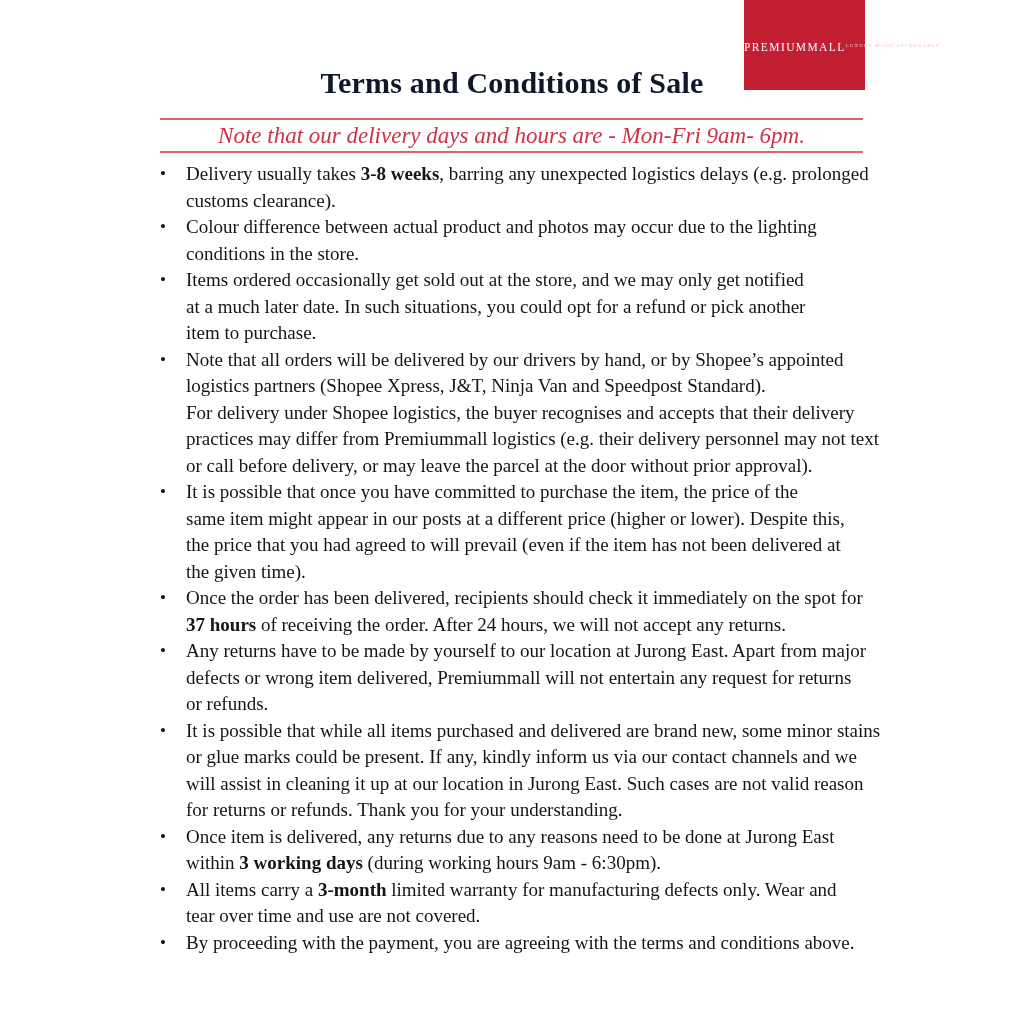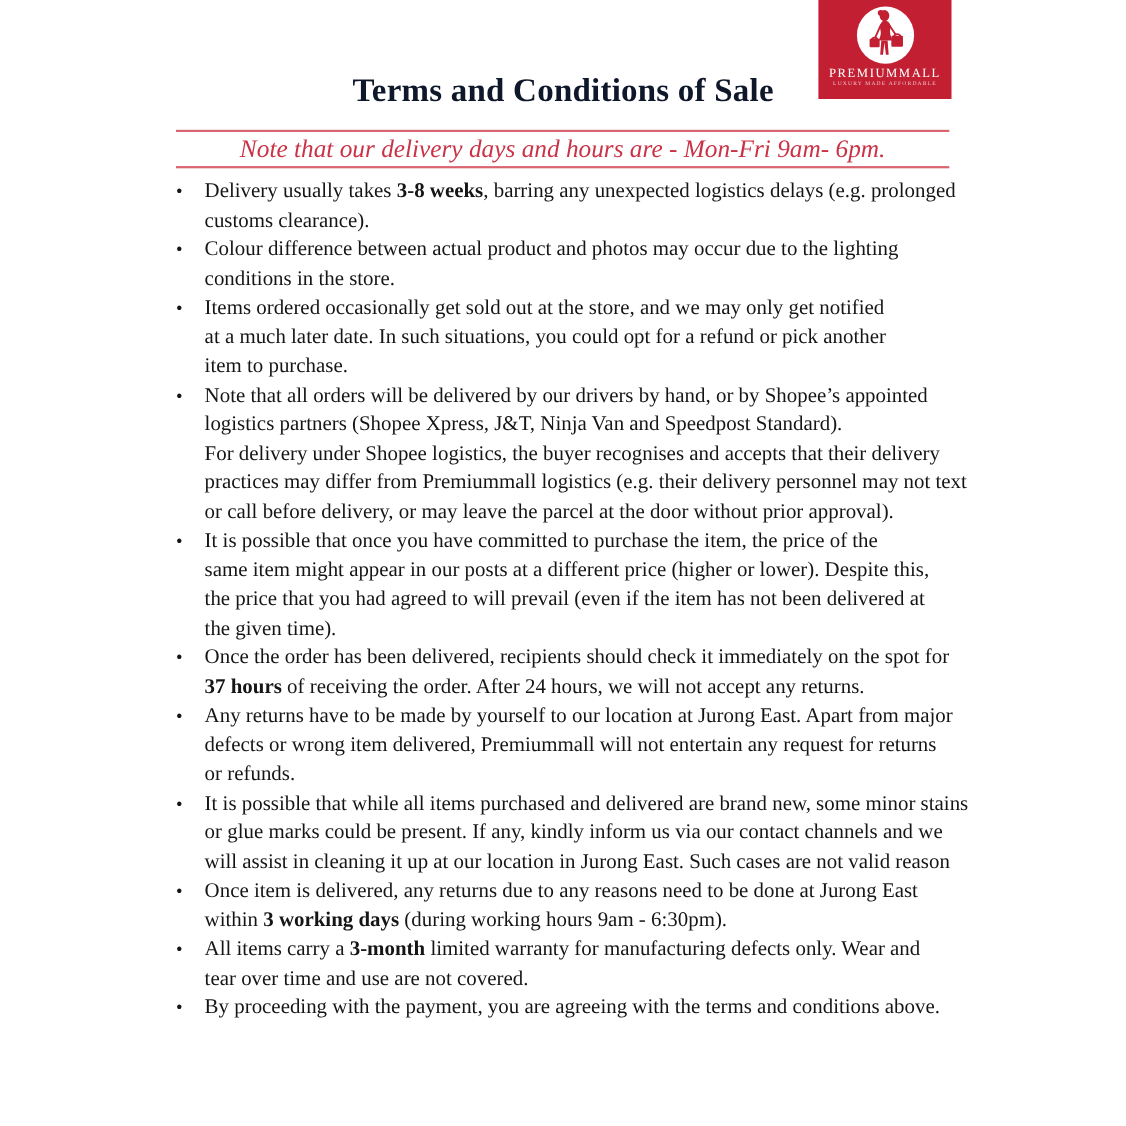--- a/index.html
+++ b/index.html
@@ -14,21 +14,21 @@
     width:1024px;height:1024px;background:var(--bg);
     font-family:"Liberation Serif", serif;
     -webkit-font-smoothing:antialiased;
   }
   .page{position:relative;width:1024px;height:1024px;background:var(--bg);overflow:hidden;}
 
   
   .logo{
     position:absolute;left:744px;top:0;width:121px;height:90px;
     background:var(--logo-red);
-    display:flex;flex-direction:column;align-items:center;
+    display:flex;flex-direction:row;align-items:center;
   }
   .logo-circle{
     margin-top:6px;width:52px;height:52px;border-radius:50%;
     background:#ffffff;display:flex;align-items:center;justify-content:center;
     overflow:hidden;
   }
   .logo-brand{
     color:#ffffff;font-size:11.5px;letter-spacing:1.4px;margin-top:3px;
     font-family:"Liberation Serif", serif;white-space:nowrap;
   }
@@ -155,20 +155,21 @@
           <span class="line">defects or wrong item delivered, Premiummall will not entertain any request for returns</span>
           <span class="line">or refunds.</span>
         </span>
       </li>
       <li>
         <span class="bullet">•</span>
         <span class="li-text">
           <span class="line">It is possible that while all items purchased and delivered are brand new, some minor stains</span>
           <span class="line">or glue marks could be present. If any, kindly inform us via our contact channels and we</span>
           <span class="line">will assist in cleaning it up at our location in Jurong East. Such cases are not valid reason</span>
+          <span class="line">for returns or refunds. Thank you for your understanding.</span>
         </span>
       </li>
       <li>
         <span class="bullet">•</span>
         <span class="li-text">
           <span class="line">Once item is delivered, any returns due to any reasons need to be done at Jurong East</span>
           <span class="line">within <b>3 working days</b> (during working hours 9am - 6:30pm).</span>
         </span>
       </li>
       <li>

